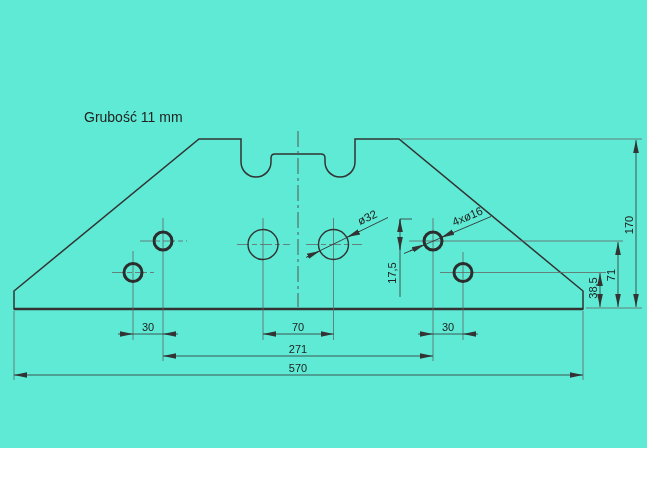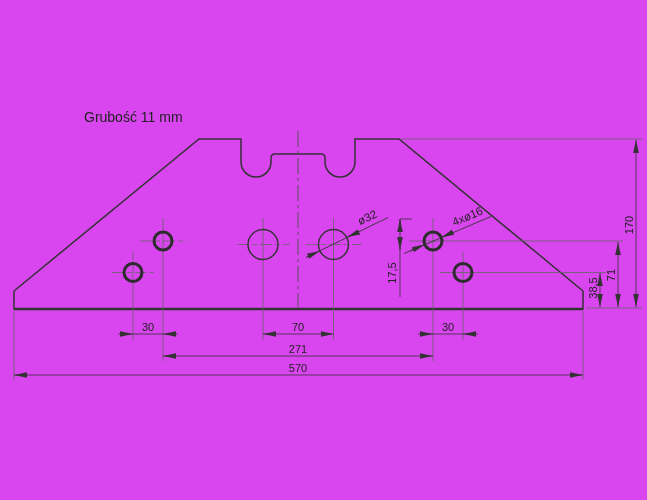--- a/index.html
+++ b/index.html
@@ -1,16 +1,16 @@
 <!DOCTYPE html>
 <html><head>
 <meta charset="utf-8">
 <style>
   html,body{margin:0;padding:0;background:#ffffff;}
-  .canvas{position:relative;width:647px;height:500px;background:#d946ef;overflow:hidden;
+  .canvas{position:relative;width:647px;height:448px;background:#5eead4;overflow:hidden;
           font-family:"Liberation Sans", sans-serif;}
   svg{position:absolute;left:0;top:0;}
   svg text{fill:#222222;font-family:"Liberation Sans", sans-serif;}
   .dimtxt{font-size:11px;}
   .notetxt{font-size:14px;}
   .ldrtxt{font-size:11.5px;}
 </style>
 </head>
 <body>
 

